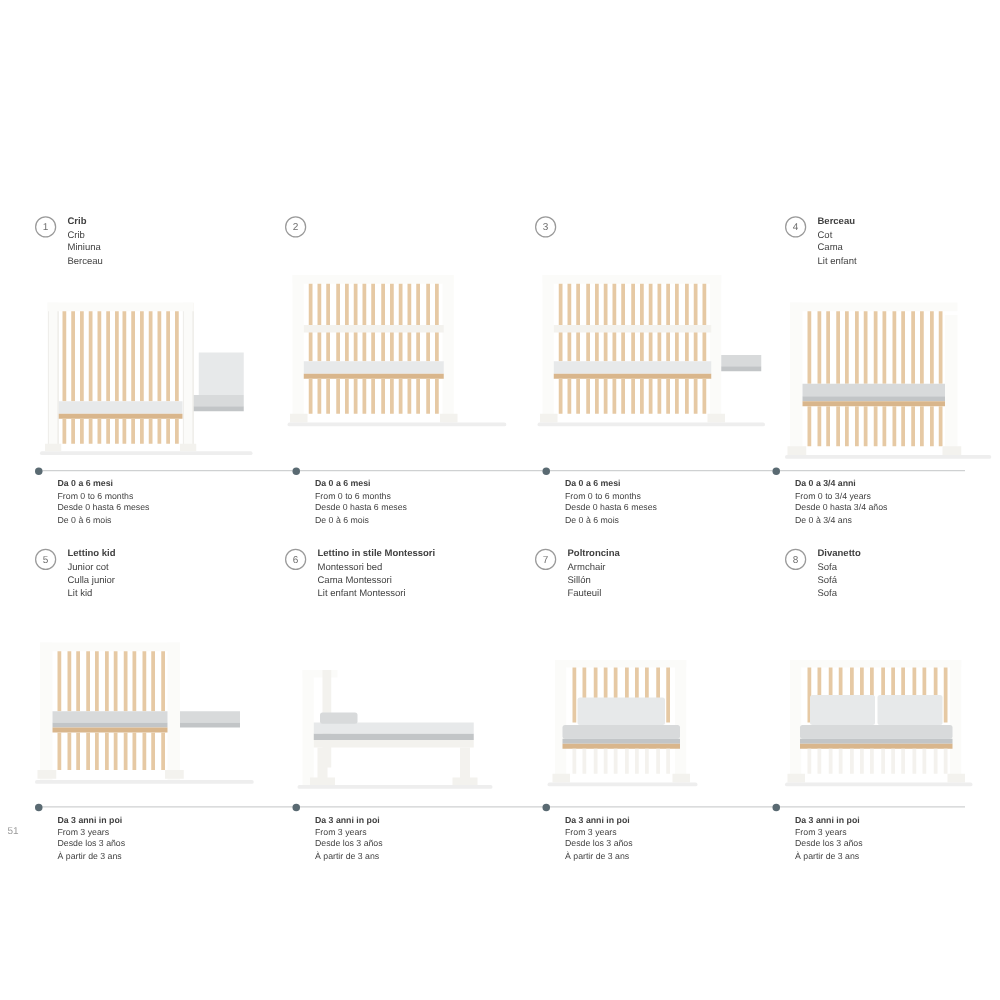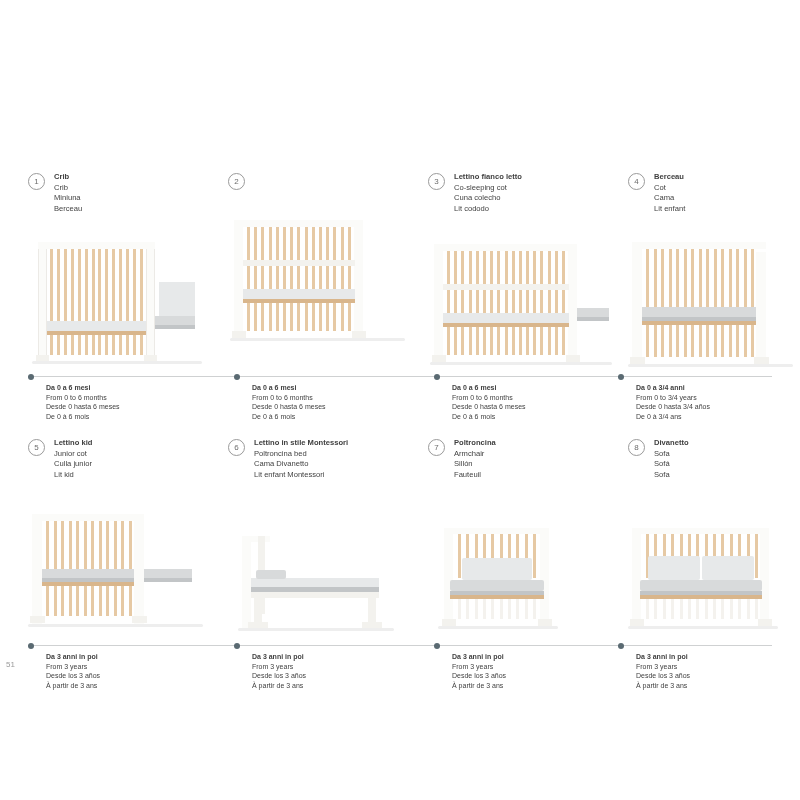--- a/index.html
+++ b/index.html
@@ -274,26 +274,20 @@
         </div>
         <div class="bar wh2" style="left:4px; top:133px; width:14px; height:7px;"></div>
         <div class="bar wh2" style="left:124px; top:133px; width:14px; height:7px;"></div>
         <div class="bar shadow" style="left:2px; top:140px; width:175px; height:3px; border-radius:2px;"></div>
       </div>
     </div>
 
     <div class="cell c3">
       <div class="head">
         <div class="num">3</div>
-        <div class="names">
-          <div>Lettino fianco letto</div>
-          <div>Co-sleeping cot</div>
-          <div>Cuna colecho</div>
-          <div>Lit cododo</div>
-        </div>
       </div>
       <div class="art">
         <div class="bar wh" style="left:6px; top:22px; width:9px; height:118px;"></div>
         <div class="bar wh" style="left:140px; top:22px; width:9px; height:118px;"></div>
         <div class="bar wh" style="left:6px; top:22px; width:143px; height:7px;"></div>
         <div class="slats" style="left:19px; top:29px; width:118px; height:62px;">
           <i></i>
             <i></i>
             <i></i>
             <i></i>
@@ -489,22 +483,22 @@
         <div class="bar grey-d" style="left:116px; top:90px; width:48px; height:4px;"></div>
         <div class="bar shadow" style="left:0px; top:136px; width:175px; height:3px; border-radius:2px;"></div>
       </div>
     </div>
 
     <div class="cell c2">
       <div class="head">
         <div class="num">6</div>
         <div class="names">
           <div>Lettino in stile Montessori</div>
-          <div>Poltroncina bed</div>
-          <div>Cama Divanetto</div>
+          <div>Montessori bed</div>
+          <div>Cama Montessori</div>
           <div>Lit enfant Montessori</div>
         </div>
       </div>
       <div class="art art-2">
 
         <div class="bar wh" style="left:14px; top:48px; width:9px; height:92px;"></div>
         <div class="bar wh" style="left:14px; top:48px; width:28px; height:6px;"></div>
         <div class="bar wh2" style="left:30px; top:48px; width:7px; height:78px;"></div>
 
         <div class="bar grey-l" style="left:23px; top:90px; width:128px; height:9px;"></div>

